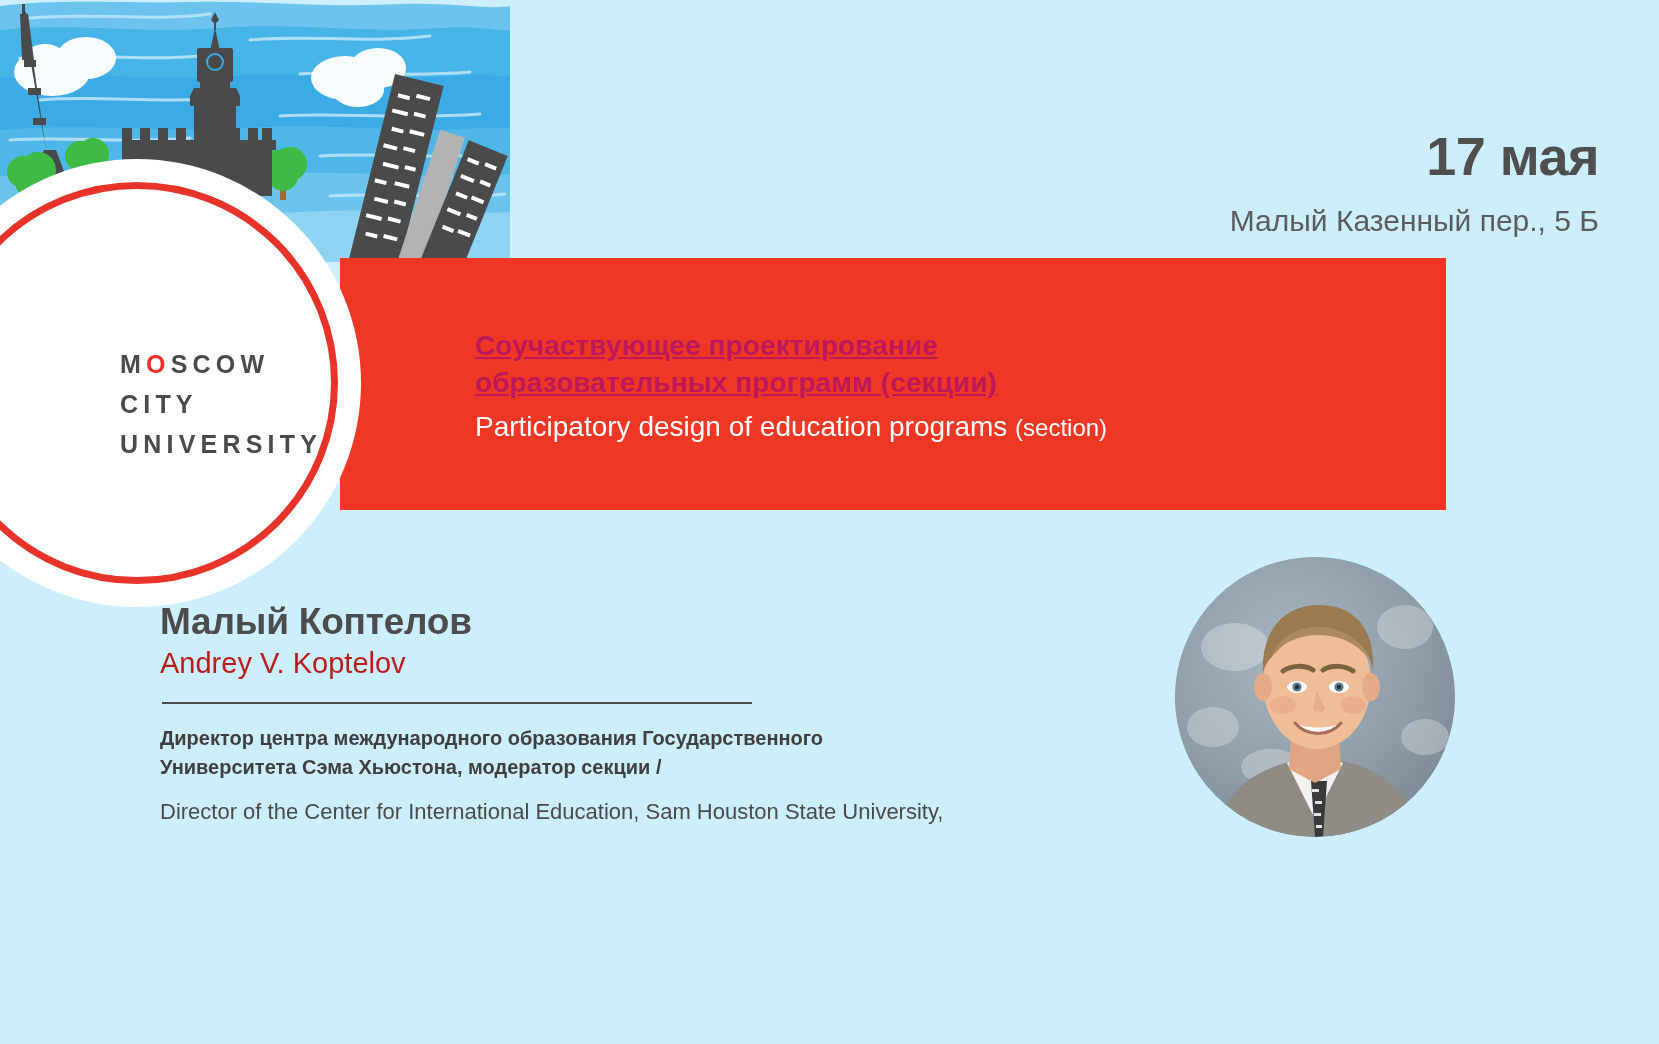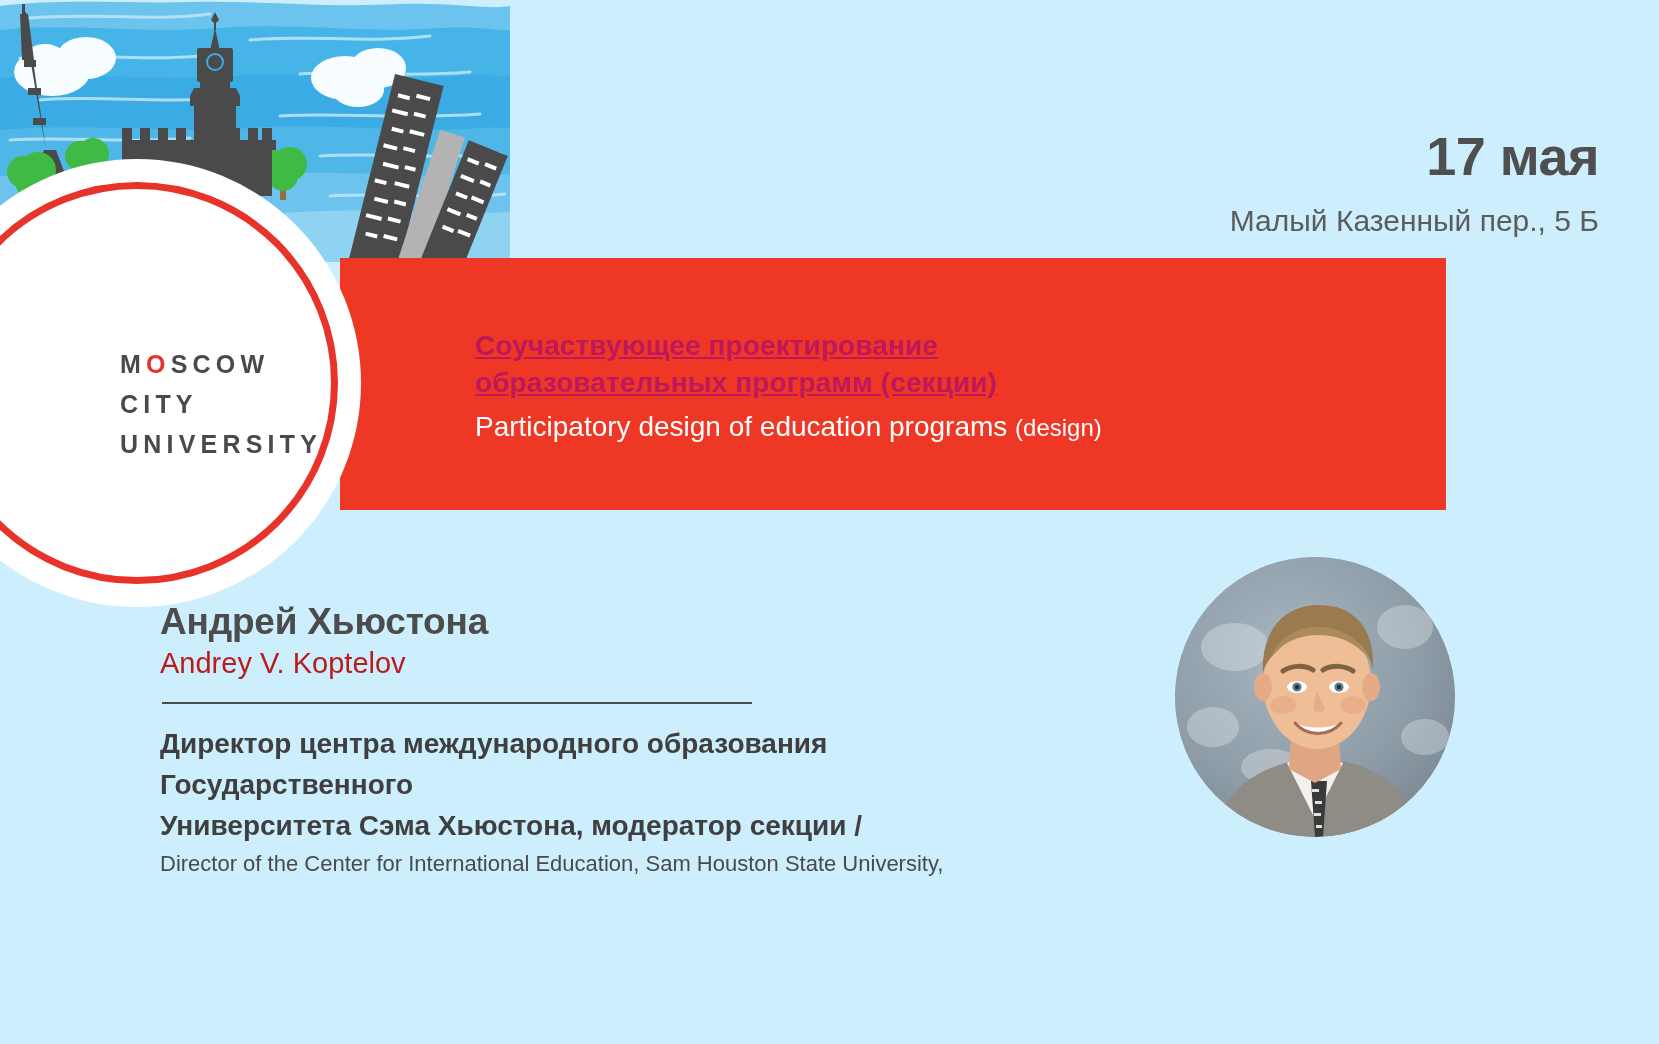--- a/index.html
+++ b/index.html
@@ -82,24 +82,24 @@
     font-size:37px;font-weight:700;color:#4c4c4c;line-height:1.18;
     letter-spacing:-.2px;
   }
   .sp-name-en{
     font-size:29px;font-weight:400;color:#b91c1c;line-height:1.2;margin-top:2px;
   }
   .sp-divider{
     width:590px;height:2px;background:#4c4c4c;margin:22px 0 20px 2px;
   }
   .sp-role-ru{
-    font-size:28px;font-weight:700;color:#3f3f3f;line-height:1.45;
+    font-size:20px;font-weight:700;color:#3f3f3f;line-height:1.45;
   }
   .sp-role-en{
-    font-size:22px;font-weight:400;color:#4a4a4a;line-height:1.45;margin-top:2px;
+    font-size:22px;font-weight:400;color:#4a4a4a;line-height:1.45;margin-top:14px;
   }
 
   
   .portrait{
     position:absolute;left:1175px;top:557px;width:280px;height:280px;
     border-radius:50%;overflow:hidden;z-index:5;
     background:#8d9aa5;
   }
   .portrait svg{display:block;}
 </style>
@@ -255,39 +255,39 @@
 
   <div class="red-banner"></div>
 
   <div class="banner-text">
     <div class="banner-title">
       <div>Соучаствующее проектирование</div>
       <div>образовательных программ (секции)</div>
     </div>
     <div class="banner-sub">
       <span>Participatory design of education programs</span>
-      <span class="small">(design)</span>
+      <span class="small">(section)</span>
     </div>
   </div>
 
   <div class="logo-circle"></div>
   <div class="logo-ring"></div>
   <div class="logo-text">
     <div class="logo-line"><span>M</span><span class="accent">O</span><span>SCOW</span></div>
     <div class="logo-line">CITY</div>
     <div class="logo-line">UNIVERSITY</div>
   </div>
 
   <div class="date-block">
     <div class="date-big">17 мая</div>
     <div class="date-addr">Малый Казенный пер., 5 Б</div>
   </div>
 
   <div class="speaker">
-    <div class="sp-name-ru">Андрей Хьюстона</div>
+    <div class="sp-name-ru">Малый Коптелов</div>
     <div class="sp-name-en">Andrey V. Koptelov</div>
     <div class="sp-divider"></div>
     <div class="sp-role-ru">
       <div>Директор центра международного образования Государственного</div>
       <div>Университета Сэма Хьюстона, модератор секции /</div>
     </div>
     <div class="sp-role-en">
       <div>Director of the Center for International Education, Sam Houston State University,</div>
     </div>
   </div>

